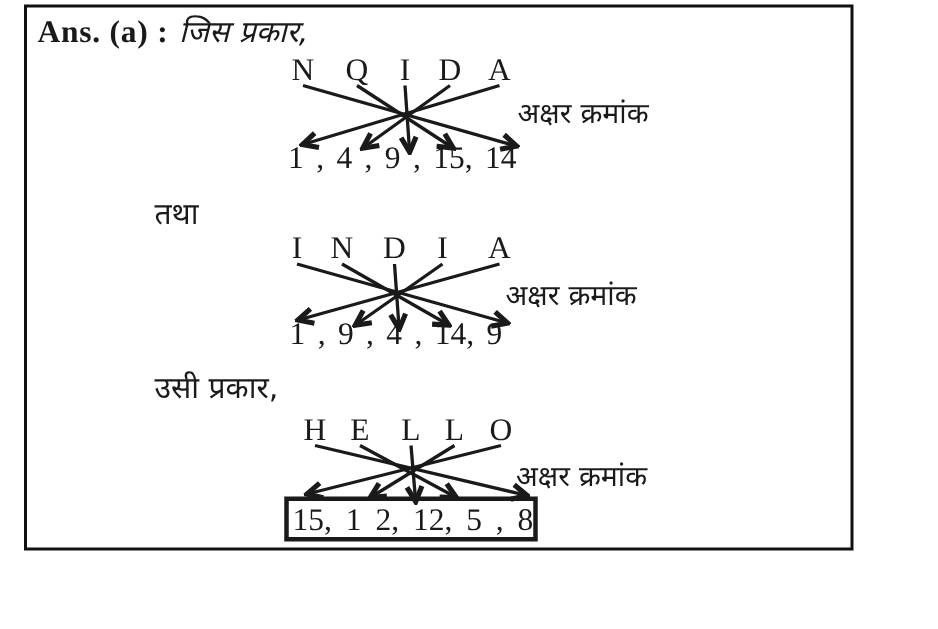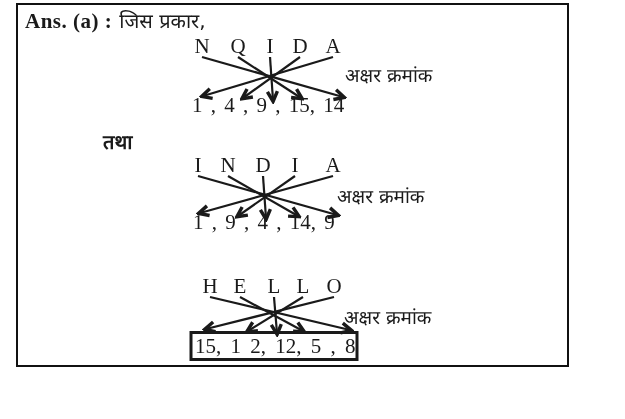--- a/index.html
+++ b/index.html
@@ -7,22 +7,22 @@
     position:relative; width:625px; height:419px; background:#ffffff;
     font-family:"Liberation Serif", serif; color:#1a1a1a; overflow:hidden;
   }
   .outer-box {
     position:absolute; left:16px; top:3px; width:553px; height:364px;
     border:2px solid #111; box-sizing:border-box; background:#fff;
   }
   .ans-line { position:absolute; left:25px; top:7px; white-space:nowrap; }
   .ans-prefix { font:bold 21px "Liberation Serif", serif; letter-spacing:0.5px;margin-top:27px; }
   .dev-html { font:20px "DejaVu Sans", sans-serif; }
-  .ans-intro { margin-left:7px; }
-  .connector { position:absolute; white-space:nowrap;font-weight:bold; }
+  .ans-intro { margin-left:7px;font-style:italic; }
+  .connector { position:absolute; white-space:nowrap; }
   .connector-1 { left:103px; top:128px; }
   .connector-2 { left:103px; top:244px; }
   svg.diagram { position:absolute; overflow:visible; }
   .diagram-1 { left:180px; top:34px;  width:290px; height:86px; }
   .diagram-2 { left:180px; top:152px; width:290px; height:86px; }
   .diagram-3 { left:180px; top:272px; width:290px; height:95px; }
   .letter { font:21px "Liberation Serif", serif; fill:#1a1a1a; text-anchor:middle; }
   .nums   { font:21px "Liberation Serif", serif; fill:#1a1a1a; word-spacing:3px; }
   .nums-boxed { word-spacing:4px; }
   .devt   { font:19px "DejaVu Sans", sans-serif; fill:#1a1a1a; }
@@ -82,20 +82,21 @@
       <line class="arrow-line" x1="18" y1="24" x2="157" y2="63" marker-end="url(#ah2)"></line>
       <line class="arrow-line" x1="48" y1="24" x2="118" y2="64" marker-end="url(#ah2)"></line>
       <line class="arrow-line" x1="83" y1="24" x2="86" y2="66" marker-end="url(#ah2)"></line>
       <line class="arrow-line" x1="115" y1="24" x2="58" y2="64" marker-end="url(#ah2)"></line>
       <line class="arrow-line" x1="153" y1="24" x2="20" y2="61" marker-end="url(#ah2)"></line>
     </g>
     <text class="nums" x="13" y="77">1 , 9 , 4 , 14, 9</text>
     <text class="devt" x="157" y="51">अक्षर क्रमांक</text>
   </svg>
 
+  <div class="connector dev-html connector-2">उसी प्रकार,</div>
 
   <svg class="diagram diagram-3" viewBox="0 0 290 95">
     <defs>
       <marker id="ah3" viewBox="0 0 10 10" refX="7.5" refY="5" markerWidth="6.5" markerHeight="6.5" orient="auto">
         <path d="M1.5,1.5 L8.5,5 L1.5,8.5" fill="none" stroke="#1a1a1a" stroke-width="2.4"></path>
       </marker>
     </defs>
     <g>
       <text class="letter" x="30" y="21">H</text>
       <text class="letter" x="60" y="21">E</text>

